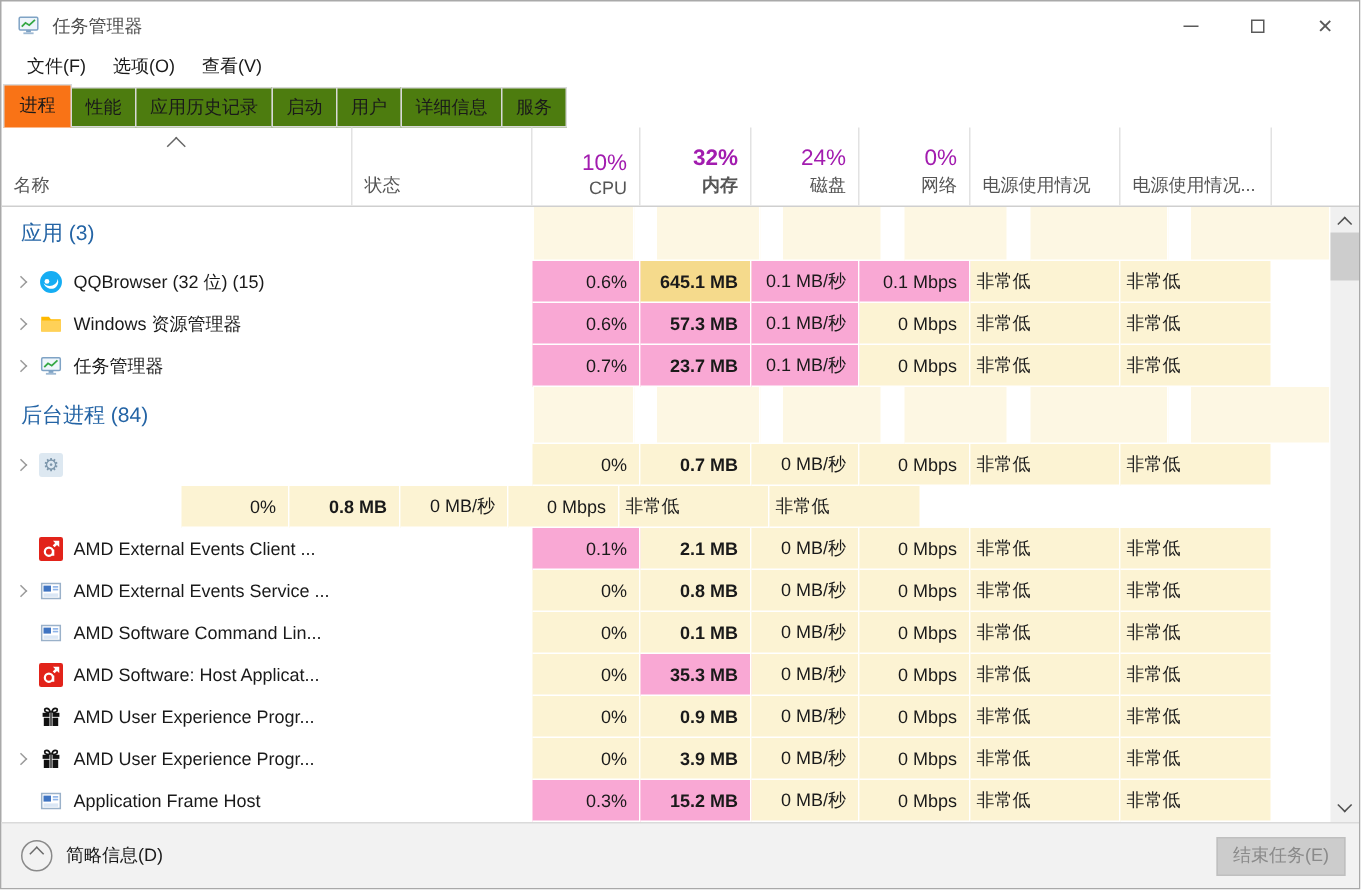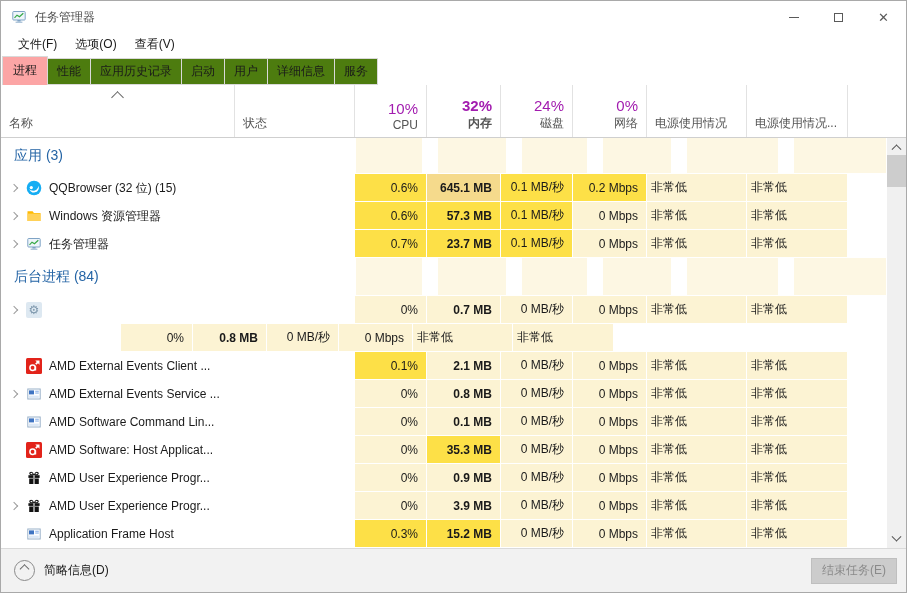--- a/index.html
+++ b/index.html
@@ -17,21 +17,21 @@
   .glyph-max { width:9px; height:9px; border:1px solid #5a5a5a; }
   .glyph-close { font-size:13px; line-height:1; }
 
   
   .menubar { height:22px; display:flex; align-items:center; padding-left:8px; flex:0 0 auto; }
   .menu-item { padding:2px 9px; color:#1a1a1a; }
 
   
   .tabbar { height:30px; display:flex; align-items:flex-end; flex:0 0 auto; padding-left:1px; }
   .tab { border:1px solid #d9d9d9; background:#4d7c0f; padding:4px 9px 4px 9px; margin-right:-1px; color:#1a1a1a; }
-  .tab.active { background:#fca5a5; border-bottom:none; padding:5px 10px 6px 10px; position:relative; z-index:2; }
+  .tab.active { background:#f97316; border-bottom:none; padding:5px 10px 6px 10px; position:relative; z-index:2; }
 
   
   .header-row { height:53px; display:flex; border-bottom:1px solid #cfcfcf; flex:0 0 auto; }
   .hcell { border-right:1px solid #e2e2e2; position:relative; display:flex; flex-direction:column; justify-content:flex-end; padding:5px 8px; }
   .hcell .pct { font-size:15px; color:#a21caf; text-align:right; margin-bottom:1px; }
   .hcell .hlabel { font-size:12px; color:#555; }
   .hcell.num .hlabel { text-align:right; }
   .hcell.blank { border-right:none; }
   .sort-chev { position:absolute; top:8px; left:50%; margin-left:-5px; width:9px; height:9px; border-top:1.5px solid #666; border-left:1.5px solid #666; transform:rotate(45deg); }
 
@@ -48,21 +48,21 @@
   .cell { height:100%; }
   .cell.v { border-right:1px solid #fff; border-bottom:1px solid #fff; display:flex; align-items:center; }
   .cell.num { justify-content:flex-end; padding-right:8px; }
   .cell.txt { justify-content:flex-start; padding-left:4px; }
   .cell.name-cell { display:flex; align-items:center; padding-left:10px; }
   .chev { width:6px; height:6px; border-top:1.4px solid #9b9b9b; border-right:1.4px solid #9b9b9b; transform:rotate(45deg); margin-right:9px; flex:0 0 auto; }
   .chev.hidden { visibility:hidden; }
   .picon { width:16px; height:16px; margin-right:7px; flex:0 0 auto; display:flex; align-items:center; justify-content:center; }
   .pname { white-space:nowrap; overflow:hidden; }
   .sec-label { color:#2464a5; font-size:14px; padding-left:3px; }
-  .h0 { background:#fdf7e3; } .h1 { background:#fcf3d3; } .h2 { background:#fde047; } .h4 { background:#f5da8c; }
+  .h0 { background:#fdf7e3; } .h1 { background:#fcf3d3; } .h2 { background:#f9a8d4; } .h4 { background:#f5da8c; }
 
   
   .scrollbar { position:absolute; top:0; right:0; width:19px; height:100%; background:#f0f0f0; }
   .sb-btn { height:17px; display:flex; align-items:center; justify-content:center; }
   .sb-up { width:7px; height:7px; border-top:1.5px solid #505050; border-left:1.5px solid #505050; transform:rotate(45deg) translate(2px,2px); }
   .sb-down { width:7px; height:7px; border-bottom:1.5px solid #505050; border-right:1.5px solid #505050; transform:rotate(45deg) translate(-2px,-2px); }
   .sb-thumb { position:absolute; top:17px; left:0; width:19px; height:32px; background:#cdcdcd; }
   .sb-btn.bottom { position:absolute; bottom:0; left:0; width:100%; }
 
   
@@ -174,21 +174,21 @@
                 <path d="M3.1 8.9c1.5 2 5.3 2.4 7.6.5 1.1-.9 1.7-2.2 1.6-3.6.9 1.6.7 3.8-.8 5.3-1.7 1.8-4.7 2-6.6.3-.9-.7-1.5-1.5-1.8-2.5z" fill="#fff"></path>
                 <circle cx="5.3" cy="7.6" r="1.6" fill="#fff"></circle>
               </svg>
             </span>
       <span class="pname">QQBrowser (32 位) (15)</span>
     </div>
     <div class="cell w-status"></div>
     <div class="cell v num w-cpu h2">0.6%</div>
     <div class="cell v num w-mem h4">645.1 MB</div>
     <div class="cell v num w-disk h2">0.1 MB/秒</div>
-    <div class="cell v num w-net h2">0.2 Mbps</div>
+    <div class="cell v num w-net h2">0.1 Mbps</div>
     <div class="cell v txt w-power h1">非常低</div>
     <div class="cell v txt w-trend h1">非常低</div>
   </div>
 
   <div class="prow">
     <div class="cell name-cell w-name">
       <span class="chev"></span>
       <span class="picon">
               <svg viewBox="0 0 16 16" width="16" height="16">
                 <path d="M1.5 3.2h5.1l1.3 1.7h6.6V13H1.5z" fill="#FFB900"></path>

